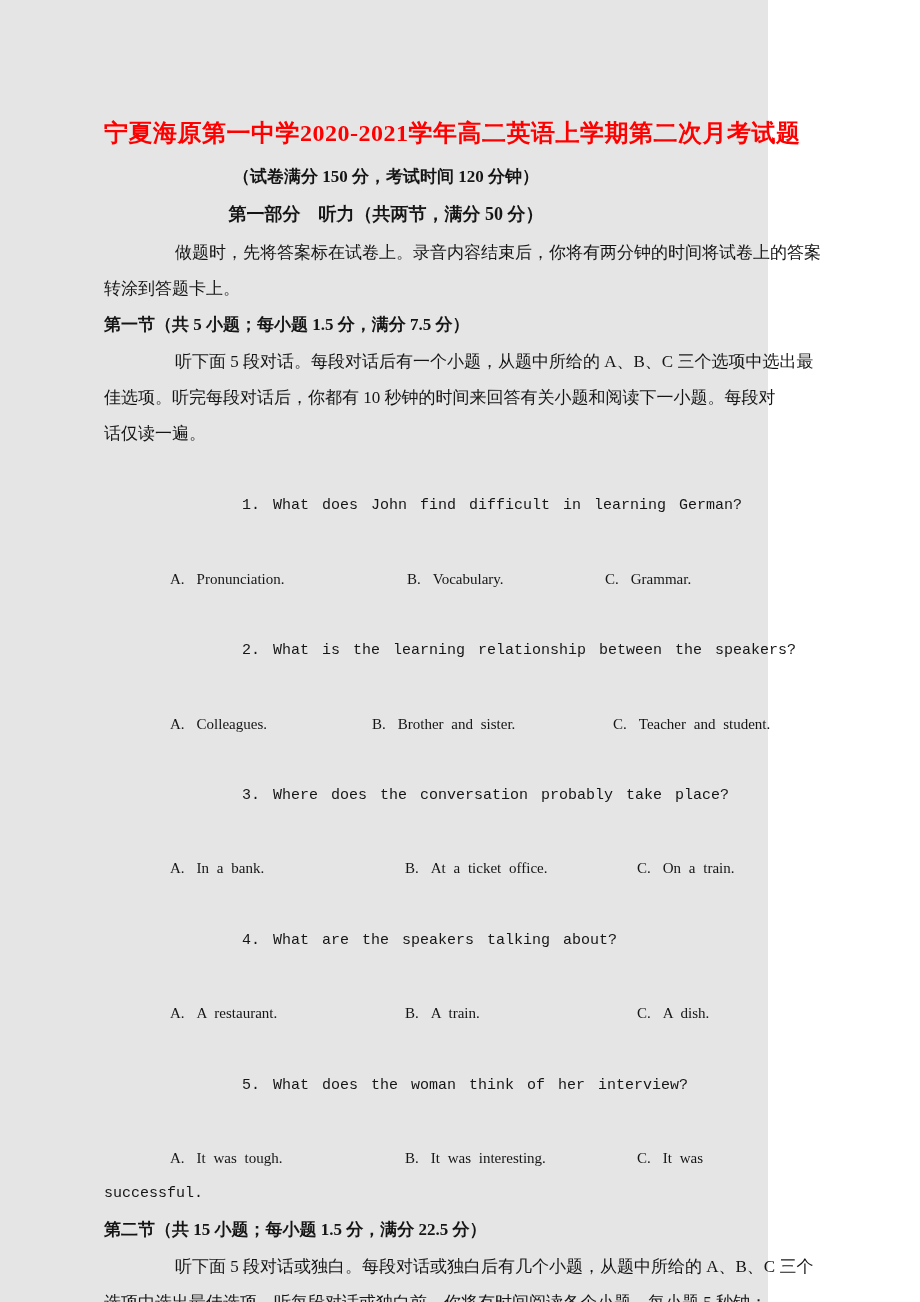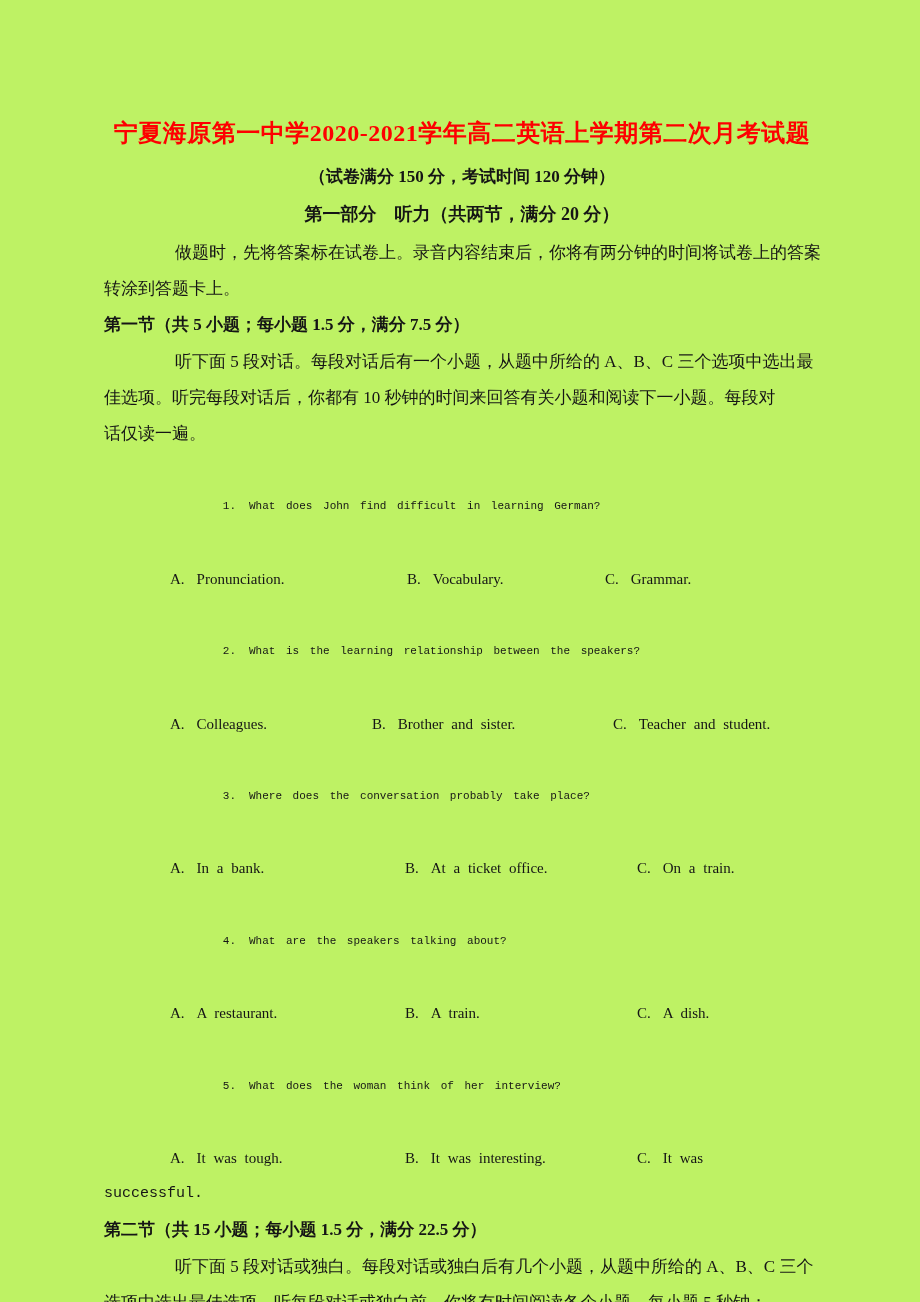--- a/index.html
+++ b/index.html
@@ -1,40 +1,40 @@
 <!DOCTYPE html>
 <html><head>
 <meta charset="utf-8">
 <style>
   html,body { margin:0; padding:0; background:#ffffff; }
   body { width:920px; height:1302px; overflow:hidden; }
   .doc {
-    position:relative; width:920px; height:1302px;
+    position:relative; width:768px; height:1302px;
     font-family:"Liberation Serif", serif;
-    color:#151515; background:#bef264;
+    color:#151515; background:#e5e5e5;
   }
   .content { padding:118px 100px 0 104px; }
   .title {
     text-align:center; font-weight:bold; font-size:24px; line-height:30px;
     letter-spacing:0.5px; white-space:pre;
   }
   .subtitle {
     text-align:center; font-weight:bold; font-size:17px; line-height:24px;
     margin-top:17px; white-space:pre;
   }
   .part-header {
     text-align:center; font-weight:bold; font-size:18px; line-height:24px;
     margin-top:13px; white-space:pre;
   }
   .body-lines { margin-top:9px; }
   .line { font-size:17px; line-height:36.2px; white-space:pre; }
   .line.indent { padding-left:71px;font-family:Liberation Serif, serif; }
   .line.bold { font-weight:bold; }
   .qline {
-    font-family:"Liberation Mono", monospace; font-size:11px;
+    font-family:"Liberation Mono", monospace; font-size:15px;
     line-height:36.2px; padding-left:34px; white-space:pre; word-spacing:4px;
   }
   .qline .qnum { margin-right:13px; }
   .optrow {
     position:relative; height:36.2px;
     font-family:"Liberation Mono", monospace; font-size:15px; word-spacing:4px;
   }
   .opt { position:absolute; top:0; line-height:36.2px; white-space:pre;font-family:Liberation Serif, serif; }
   .opt .lbl { margin-right:12px; }
   .cont-line {
@@ -45,21 +45,21 @@
 </head>
 <body>
 
 <div class="doc">
   <div class="content">
 
     <div class="title" style="color: rgb(254, 0, 0);">宁夏海原第一中学2020-2021学年高二英语上学期第二次月考试题</div>
 
     <div class="subtitle">（试卷满分 150 分，考试时间 120 分钟）</div>
 
-    <div class="part-header">第一部分　听力（共两节，满分 20 分）</div>
+    <div class="part-header">第一部分　听力（共两节，满分 50 分）</div>
 
     <div class="body-lines">
 
       <div class="line indent">做题时，先将答案标在试卷上。录音内容结束后，你将有两分钟的时间将试卷上的答案</div>
       <div class="line">转涂到答题卡上。</div>
 
       <div class="line bold">第一节（共 5 小题；每小题 1.5 分，满分 7.5 分）</div>
 
       <div class="line indent">听下面 5 段对话。每段对话后有一个小题，从题中所给的 A、B、C 三个选项中选出最</div>
       <div class="line">佳选项。听完每段对话后，你都有 10 秒钟的时间来回答有关小题和阅读下一小题。每段对</div>

